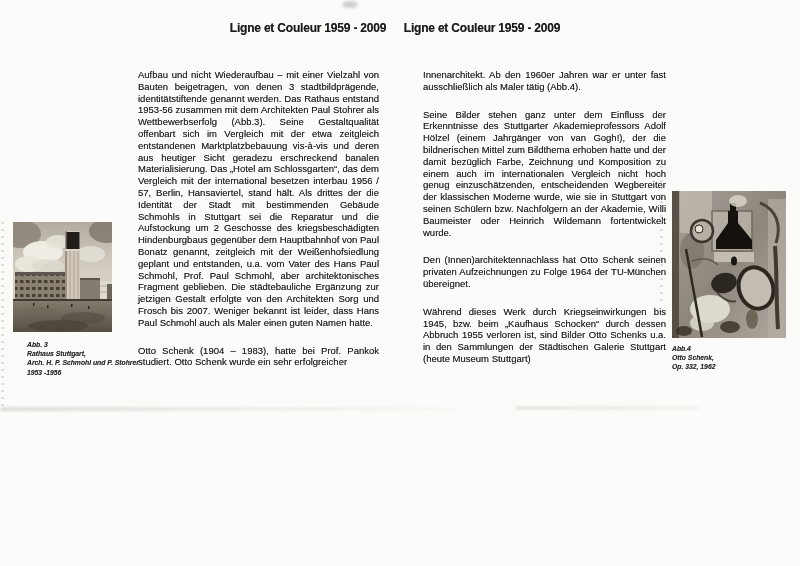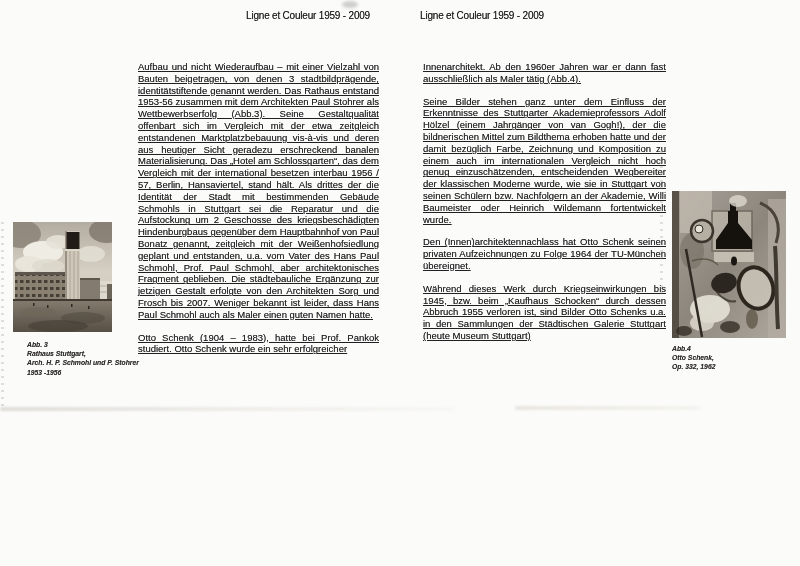--- a/index.html
+++ b/index.html
@@ -3,34 +3,34 @@
 <meta charset="utf-8">
 <style>
   html,body{margin:0;padding:0;background:#ffffff;}
   #page{
     position:relative;width:800px;height:566px;overflow:hidden;
     background:#fbfbf9;
     font-family:"Liberation Sans",sans-serif;
     color:#1f1f22;
   }
   .header{
-    position:absolute;top:10px;transform:translateX(-50%);
-    font-size:10px;font-weight:normal;letter-spacing:-0.2px;
+    position:absolute;top:21px;transform:translateX(-50%);
+    font-size:12px;font-weight:bold;letter-spacing:-0.2px;
     color:#1c1c1e;text-shadow:0 0 0.4px rgba(20,20,20,.6);
     white-space:nowrap;
   }
   .col{
     position:absolute;top:53px;
     font-size:9.5px;line-height:11.8px;
     text-align:justify;
     color:#202023;
     text-shadow:0 0 0.35px rgba(25,25,28,.55);
     hyphens:auto;-webkit-hyphens:auto;
   }
-  .col p{margin:8px 0 11px 0;text-decoration:underline;}
+  .col p{margin:16px 0 11px 0;}
   #left-col{left:138px;width:241px;}
   #right-col{left:423px;width:243px;}
   .figure{position:absolute;}
   .figure svg{display:block;}
   .caption{
     position:absolute;
     font-size:6.8px;line-height:9.2px;
     font-style:italic;font-weight:bold;
     color:#2e2c2a;text-shadow:0 0 0.3px rgba(40,38,36,.5);
     white-space:nowrap;
@@ -66,21 +66,21 @@
 
   <div class="header" style="left:308px;">Ligne et Couleur 1959 - 2009</div>
   <div class="header" style="left:482px;">Ligne et Couleur 1959 - 2009</div>
 
   <div class="col" id="left-col">
     <p>Aufbau und nicht Wiederaufbau – mit einer Vielzahl von Bauten beigetragen, von denen 3 stadtbildprägende, identitätstiftende genannt werden. Das Rathaus entstand 1953-56 zusammen mit dem Architekten Paul Stohrer als Wettbewerbserfolg (Abb.3). Seine Gestaltqualität offenbart sich im Vergleich mit der etwa zeitgleich entstandenen Marktplatzbebauung vis-à-vis und deren aus heutiger Sicht geradezu erschreckend banalen Materialisierung. Das „Hotel am Schlossgarten“, das dem Vergleich mit der international besetzen interbau 1956 / 57, Berlin, Hansaviertel, stand hält. Als drittes der die Identität der Stadt mit bestimmenden Gebäude Schmohls in Stuttgart sei die Reparatur und die Aufstockung um 2 Geschosse des  kriegsbeschädigten Hindenburgbaus gegenüber dem Hauptbahnhof von Paul Bonatz genannt, zeitgleich mit der Weißenhofsiedlung geplant und entstanden, u.a. vom Vater des Hans Paul Schmohl,  Prof. Paul Schmohl,  aber architektonisches Fragment geblieben. Die städtebauliche Ergänzung zur jetzigen Gestalt erfolgte von den Architekten Sorg und Frosch bis 2007. Weniger bekannt ist leider, dass Hans Paul Schmohl auch als Maler einen guten Namen hatte.</p>
     <p>Otto Schenk (1904 – 1983), hatte bei Prof. Pankok studiert. Otto Schenk wurde ein sehr erfolgreicher</p>
   </div>
 
   <div class="col" id="right-col">
-    <p>Innenarchitekt. Ab den 1960er Jahren war er dann fast ausschließlich als Maler tätig (Abb.4).</p>
+    <p>Innenarchitekt. Ab den 1960er Jahren war er unter fast ausschließlich als Maler tätig (Abb.4).</p>
     <p>Seine Bilder stehen ganz unter dem Einfluss der Erkenntnisse des Stuttgarter Akademieprofessors Adolf Hölzel (einem Jahrgänger von van Gogh!), der die bildnerischen Mittel zum Bildthema erhoben hatte und der damit bezüglich Farbe, Zeichnung und Komposition  zu einem auch im internationalen Vergleich nicht hoch genug einzuschätzenden, entscheidenden Wegbereiter der klassischen Moderne wurde, wie sie in Stuttgart von seinen Schülern bzw. Nachfolgern an der Akademie, Willi Baumeister oder Heinrich Wildemann fortentwickelt wurde.</p>
     <p>Den (Innen)architektennachlass hat Otto Schenk seinen privaten Aufzeichnungen zu Folge 1964 der TU-München übereignet.</p>
     <p>Während dieses Werk durch Kriegseinwirkungen bis 1945, bzw. beim „Kaufhaus Schocken“ durch dessen Abbruch 1955 verloren ist, sind Bilder Otto Schenks u.a. in den Sammlungen der Städtischen Galerie Stuttgart (heute Museum Stuttgart)</p>
   </div>
 
   <div class="figure" style="left:13px;top:222px;width:99px;height:110px;">
     <svg width="99" height="110" viewBox="0 0 99 110">
       <defs>
         <linearGradient id="skyG" x1="0" y1="0" x2="0" y2="1">
           <stop offset="0" stop-color="#b3aca0"></stop>

